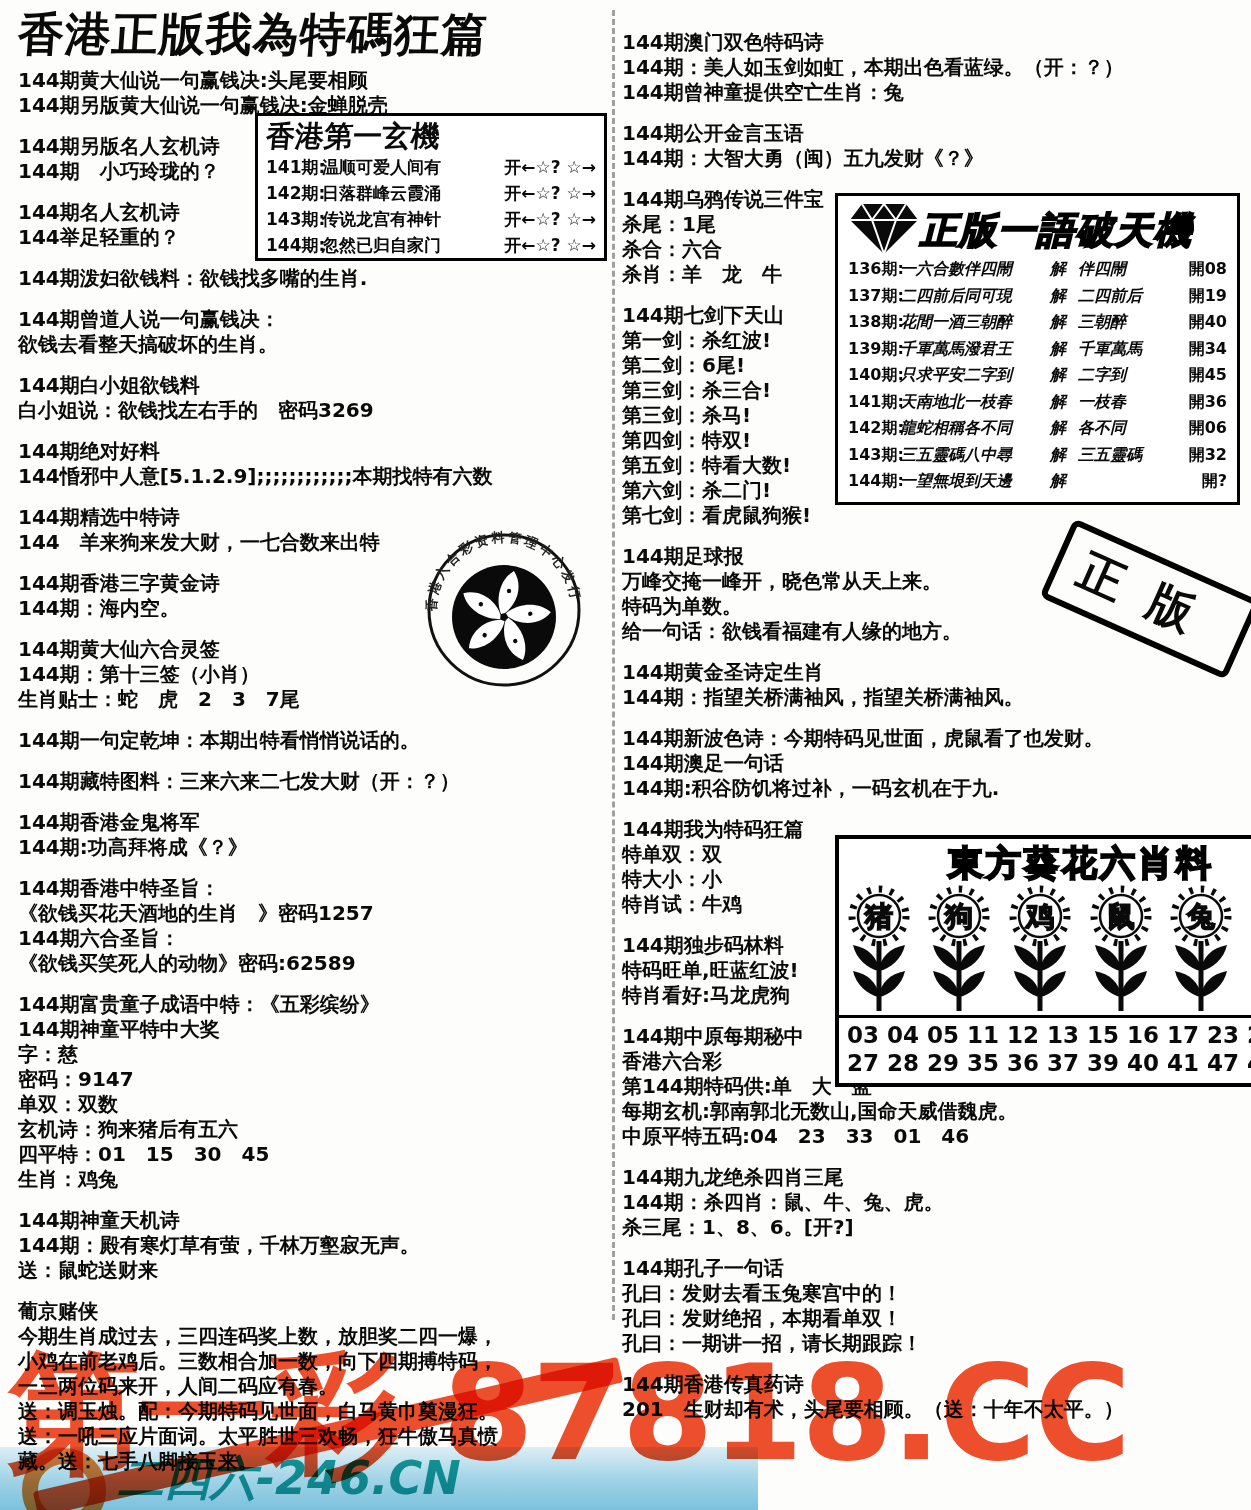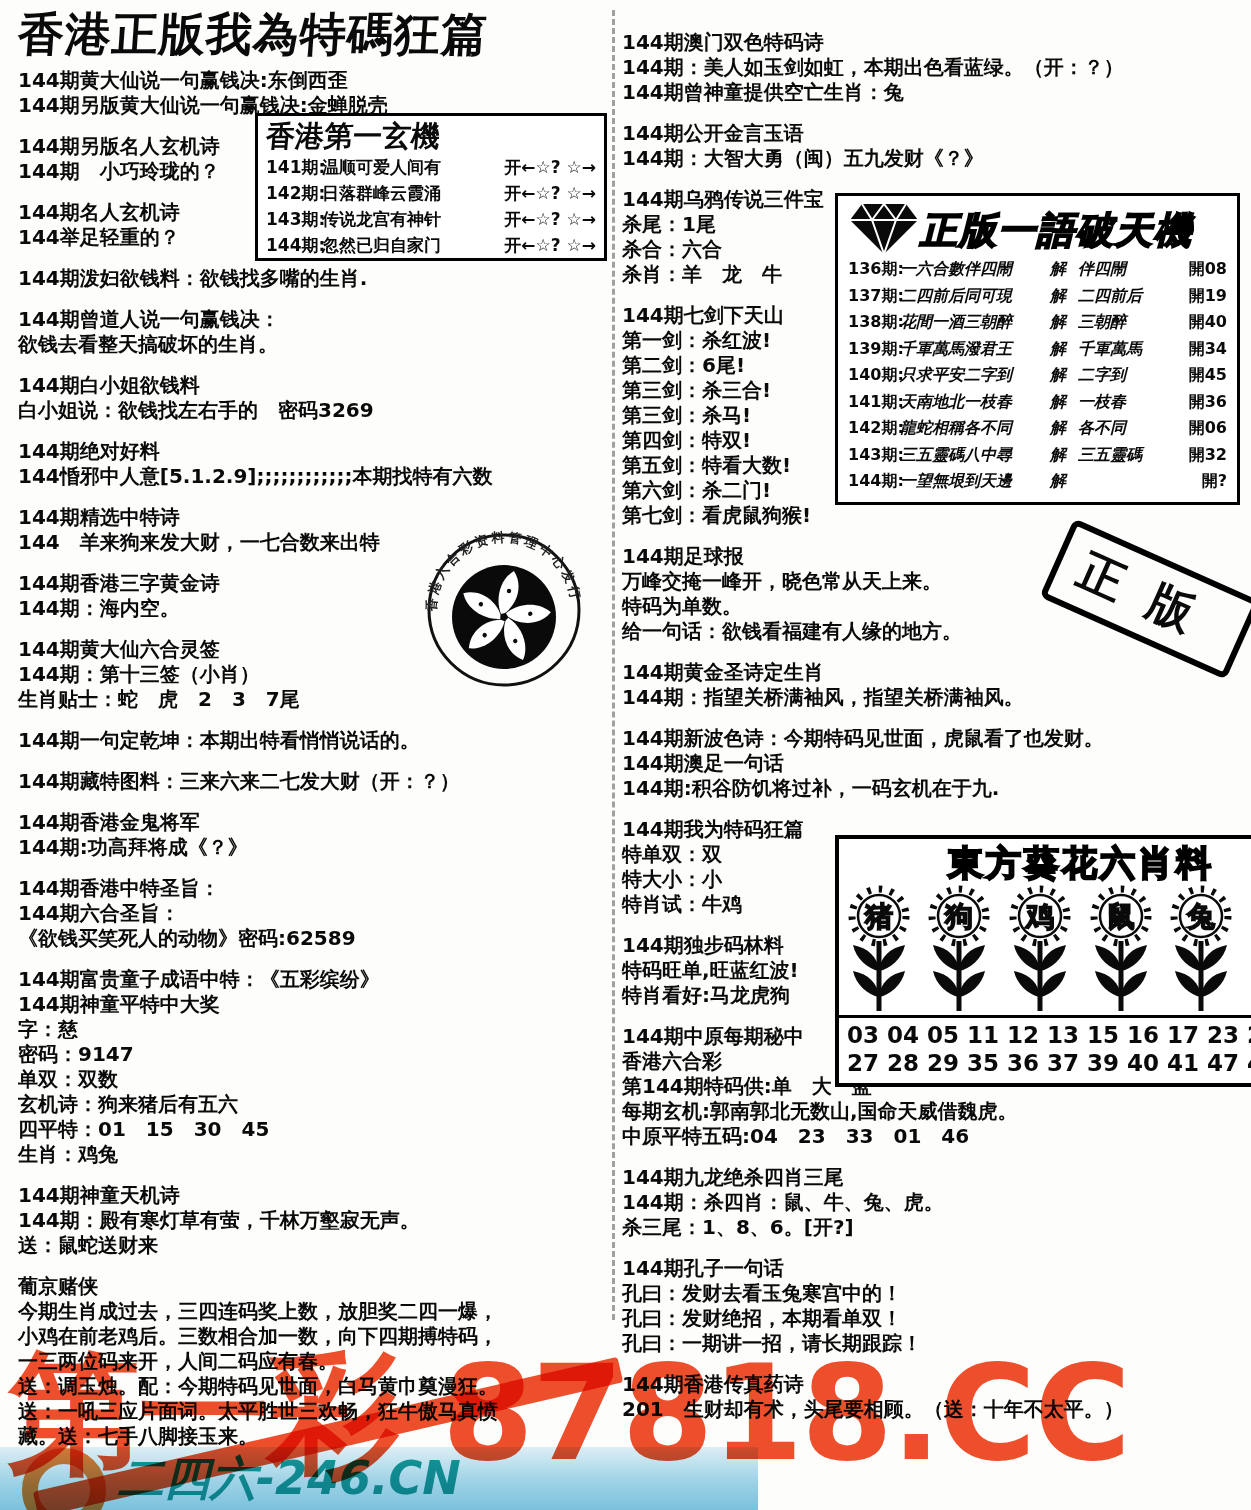--- a/index.html
+++ b/index.html
@@ -69,21 +69,21 @@
 <body>
 
 <div id="page">
 
   <div id="divider"></div>
 
   <div id="left-col">
     <div id="page-title">香港正版我為特碼狂篇</div>
     <div id="left-blocks">
         <div class="block">
-          <div class="line">144期黄大仙说一句赢钱决:东倒西歪</div>
+          <div class="line">144期黄大仙说一句赢钱决:头尾要相顾</div>
           <div class="line">144期另版黄大仙说一句赢钱决:金蝉脱壳</div>
         </div>
         <div class="block">
           <div class="line">144期另版名人玄机诗</div>
           <div class="line">144期　小巧玲珑的？</div>
         </div>
         <div class="block">
           <div class="line">144期名人玄机诗</div>
           <div class="line">144举足轻重的？</div>
         </div>
@@ -120,20 +120,21 @@
         </div>
         <div class="block">
           <div class="line">144期藏特图料：三来六来二七发大财（开：？）</div>
         </div>
         <div class="block">
           <div class="line">144期香港金鬼将军</div>
           <div class="line">144期:功高拜将成《？》</div>
         </div>
         <div class="block">
           <div class="line">144期香港中特圣旨：</div>
+          <div class="line">《欲钱买花天酒地的生肖　》密码1257</div>
           <div class="line">144期六合圣旨：</div>
           <div class="line">《欲钱买笑死人的动物》密码:62589</div>
         </div>
         <div class="block">
           <div class="line">144期富贵童子成语中特：《五彩缤纷》</div>
           <div class="line">144期神童平特中大奖</div>
           <div class="line">字：慈</div>
           <div class="line">密码：9147</div>
           <div class="line">单双：双数</div>
           <div class="line">玄机诗：狗来猪后有五六</div>

